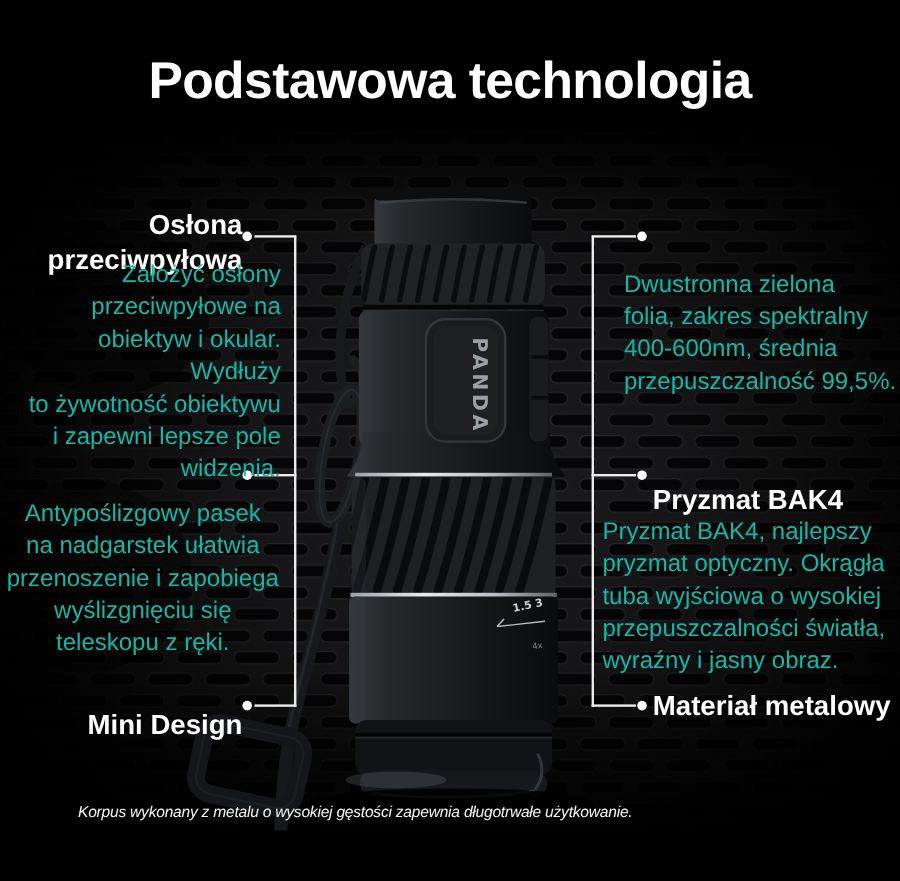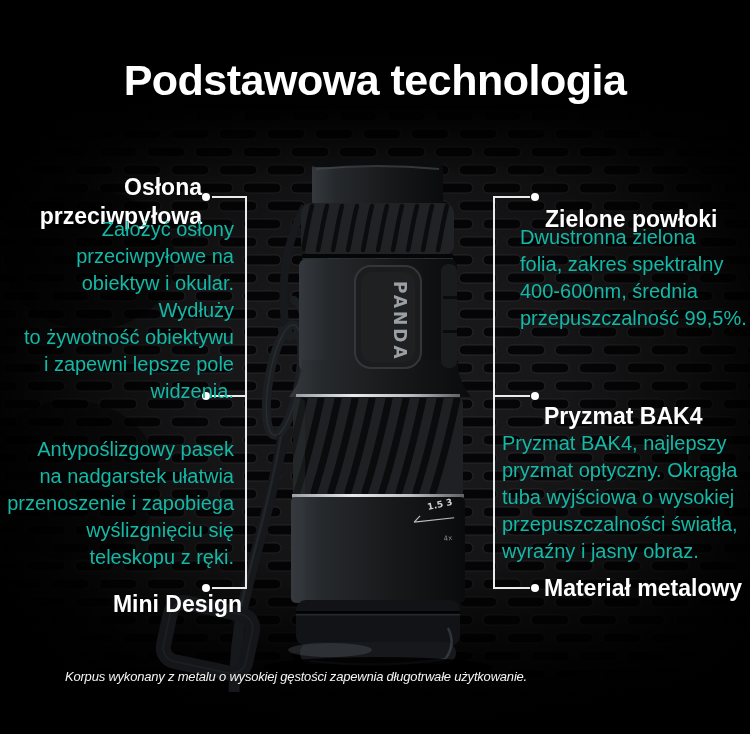--- a/index.html
+++ b/index.html
@@ -3,39 +3,39 @@
 <meta charset="utf-8">
 <style>
   html,body{margin:0;padding:0;background:#000;}
   .stage{
     position:relative;width:750px;height:734px;overflow:hidden;
     background:#060606;color:#f3f3f3;
     font-family:"Liberation Sans", sans-serif;
   }
   .bg-svg{position:absolute;left:0;top:0;display:block;}
   .page-title{
-    position:absolute;top:56px;left:0;width:750px;text-align:center;
+    position:absolute;top:44px;left:0;width:750px;text-align:center;
     font-size:43px;font-weight:700;letter-spacing:-0.5px;color:#ffffff;white-space:nowrap;
   }
   .feature-heading{
     position:absolute;font-size:23px;line-height:29px;font-weight:700;color:#ffffff;
     white-space:pre-line;
     margin-top:16px;
   }
   .feature-body{
     position:absolute;font-size:20px;line-height:27px;color:#14b8a6;
     white-space:pre-line;
   }
   .ta-r{text-align:right;}
   
   #lh1{left:0;width:202px;top:157px;}
   #lp1{left:4px;width:230px;top:216px;}
   #lh2{left:0;width:202px;top:371px;}
-  #lp2{left:4px;width:230px;top:436px;}
-  #lh3{left:0;width:202px;top:574px;padding-left:40px;}
+  #lp2{left:4px;width:230px;top:415px;text-align:center;}
+  #lh3{left:0;width:202px;top:574px;}
   
   #rh1{left:545px;top:189px;}
   #rp1{left:520px;width:242px;top:224px;}
   #rh2{left:544px;top:386px;}
   #rp2{left:502px;width:246px;top:430px;}
   #rh3{left:544px;top:558px;}
   .footer-note{
     position:absolute;left:0;top:669px;width:592px;text-align:center;
     font-size:13px;letter-spacing:-0.2px;color:#f5f5f5;white-space:nowrap;font-style:italic;
   }
@@ -249,21 +249,20 @@
 to żywotność obiektywu
 i zapewni lepsze pole
 widzenia.</div>
   <div class="feature-body ta-r" id="lp2">Antypoślizgowy pasek
 na nadgarstek ułatwia
 przenoszenie i zapobiega
 wyślizgnięciu się
 teleskopu z ręki.</div>
   <div class="feature-heading ta-r" id="lh3">Mini Design</div>
 
-  <div class="feature-heading" id="rh1">Zielone powłoki</div>
   <div class="feature-body" id="rp1">Dwustronna zielona
 folia, zakres spektralny
 400-600nm, średnia
 przepuszczalność 99,5%.</div>
   <div class="feature-heading" id="rh2">Pryzmat BAK4</div>
   <div class="feature-body" id="rp2">Pryzmat BAK4, najlepszy
 pryzmat optyczny. Okrągła
 tuba wyjściowa o wysokiej
 przepuszczalności światła,
 wyraźny i jasny obraz.</div>

